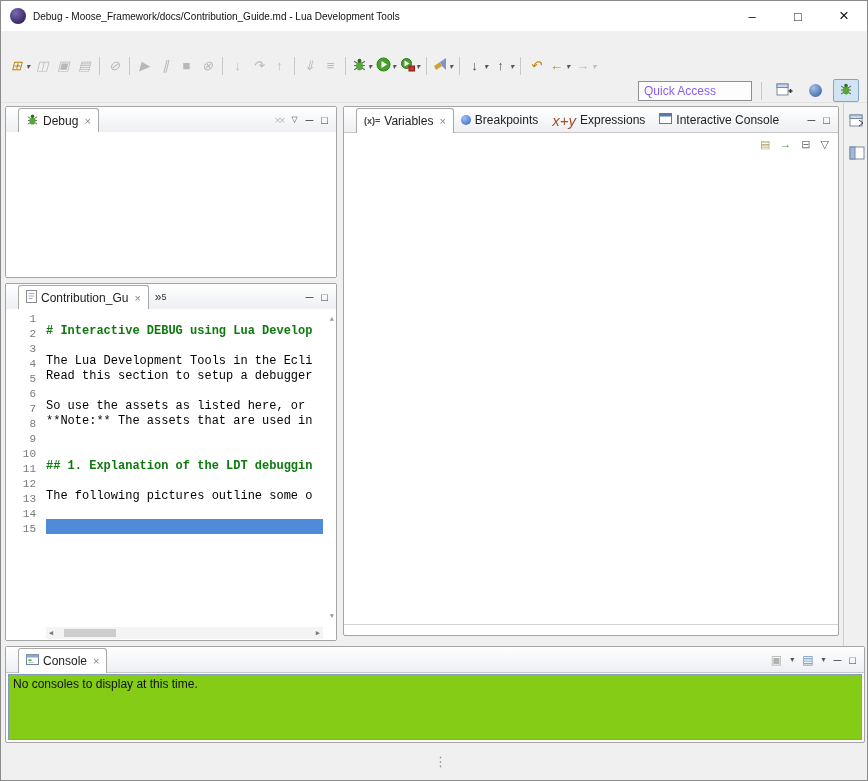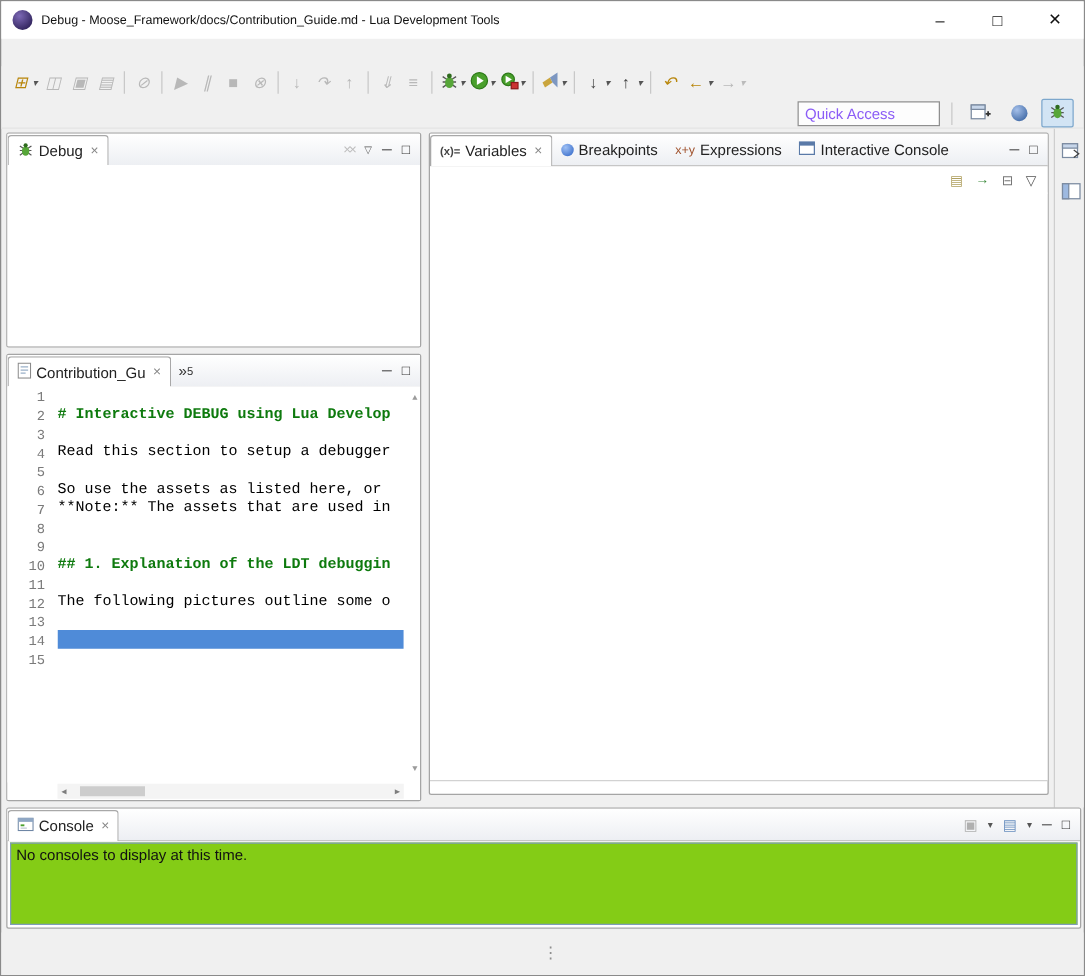--- a/index.html
+++ b/index.html
@@ -29,21 +29,21 @@
   .tsep{width:1px;height:18px;background:#c8c8c8;margin:0 4px;}
   .qa-box{width:102px;height:18px;border:1px solid #8f8f8f;background:#fdfdfd;display:flex;align-items:center;padding:0 5px;color:#8b5cf6;}
   .persp-btn{width:24px;height:21px;display:flex;align-items:center;justify-content:center;border:1px solid transparent;border-radius:2px;}
   .persp-btn.active{background:#d2e4f4;border-color:#7da7cc;}
   .orb{width:13px;height:13px;border-radius:50%;background:radial-gradient(circle at 35% 30%,#a5c0ea,#2b5797);}
 
   
   .view{position:absolute;background:#fff;border:1px solid #a5a5a5;border-radius:2px;box-sizing:border-box;}
   .vhead{position:relative;height:25px;background:linear-gradient(#ffffff,#edeff3);border-bottom:1px solid #c6c6c6;display:flex;align-items:flex-end;}
   .tab{display:inline-flex;align-items:center;gap:4px;height:24px;padding:0 7px;white-space:nowrap;color:#222;}
-  .tab.active{background:#fff;border:1px solid #a8a8a8;border-bottom:none;border-radius:3px 3px 0 0;margin-left:0;position:relative;top:1px;}
+  .tab.active{background:#fff;border:1px solid #a8a8a8;border-bottom:none;border-radius:3px 3px 0 0;margin-left:12px;position:relative;top:1px;}
   .tclose{color:#868686;font-size:11px;margin-left:2px;}
   .tab-more{display:flex;align-items:center;height:24px;padding:0 6px;font-size:12px;color:#333;}
   .tab-more sub{font-size:9px;}
   .vtools{margin-left:auto;display:flex;align-items:center;gap:8px;padding-right:8px;height:100%;color:#333;}
   .ic-menu{font-size:8px;color:#555;}
   .ic-min{font-size:11px;}
   .ic-max{font-size:11px;}
   .ic-dis{color:#bdbdbd;letter-spacing:-2px;font-size:11px;}
 
   .view-debug{left:4px;top:105px;width:332px;height:172px;}
@@ -63,21 +63,21 @@
   .vsa.up{top:6px;}
   .vsa.down{bottom:20px;}
   .hscroll{position:absolute;left:40px;right:13px;bottom:1px;height:12px;display:flex;align-items:center;background:#f4f4f4;}
   .hsa{font-size:7px;color:#7e7e7e;padding:0 3px;}
   .htrack{flex:1;height:100%;position:relative;}
   .hthumb{position:absolute;left:8px;top:2px;width:52px;height:8px;background:#cdcdcd;}
 
   
   .bp-ball{width:10px;height:10px;border-radius:50%;background:radial-gradient(circle at 35% 30%,#9ec0f5,#2b62c4);display:inline-block;}
   .vars-icon{font-size:9px;color:#444;font-weight:bold;}
-  .expr-icon{font-size:10px;color:#a0522d;}
+  .expr-icon{font-size:15px;color:#a0522d;font-style:italic;}
   .vtoolbar{height:22px;display:flex;justify-content:flex-end;align-items:center;gap:10px;padding-right:9px;background:#fff;color:#666;}
   .vtoolbar span{font-size:11px;}
   .vdetail-sash{position:absolute;left:0;right:0;bottom:10px;border-top:1px solid #d2d2d2;}
 
   
   .console-inner{position:absolute;left:2px;right:2px;top:27px;bottom:2px;border:1px solid #7f9db9;background:#84cc16;padding:2px 4px;box-sizing:border-box;}
 
   
   .right-strip{position:absolute;left:842px;top:102px;width:26px;height:543px;background:#f0f0f0;border-left:1px solid #cecece;display:flex;flex-direction:column;align-items:center;padding-top:10px;gap:16px;box-sizing:border-box;}
   .statusbar{position:absolute;left:0;right:0;top:745px;height:36px;background:#f0f0f0;}
@@ -299,20 +299,21 @@
           <div>11</div>
           <div>12</div>
           <div>13</div>
           <div>14</div>
           <div>15</div>
       </div>
       <div class="codearea">
         <div class="codeline"></div>
         <div class="codeline md-h"># Interactive DEBUG using Lua Develop</div>
         <div class="codeline"></div>
+        <div class="codeline">The Lua Development Tools in the Ecli</div>
         <div class="codeline">Read this section to setup a debugger</div>
         <div class="codeline"></div>
         <div class="codeline">So use the assets as listed here, or </div>
         <div class="codeline">**Note:** The assets that are used in</div>
         <div class="codeline"></div>
         <div class="codeline"></div>
         <div class="codeline md-h">## 1. Explanation of the LDT debuggin</div>
         <div class="codeline"></div>
         <div class="codeline">The following pictures outline some o</div>
         <div class="codeline"></div>

